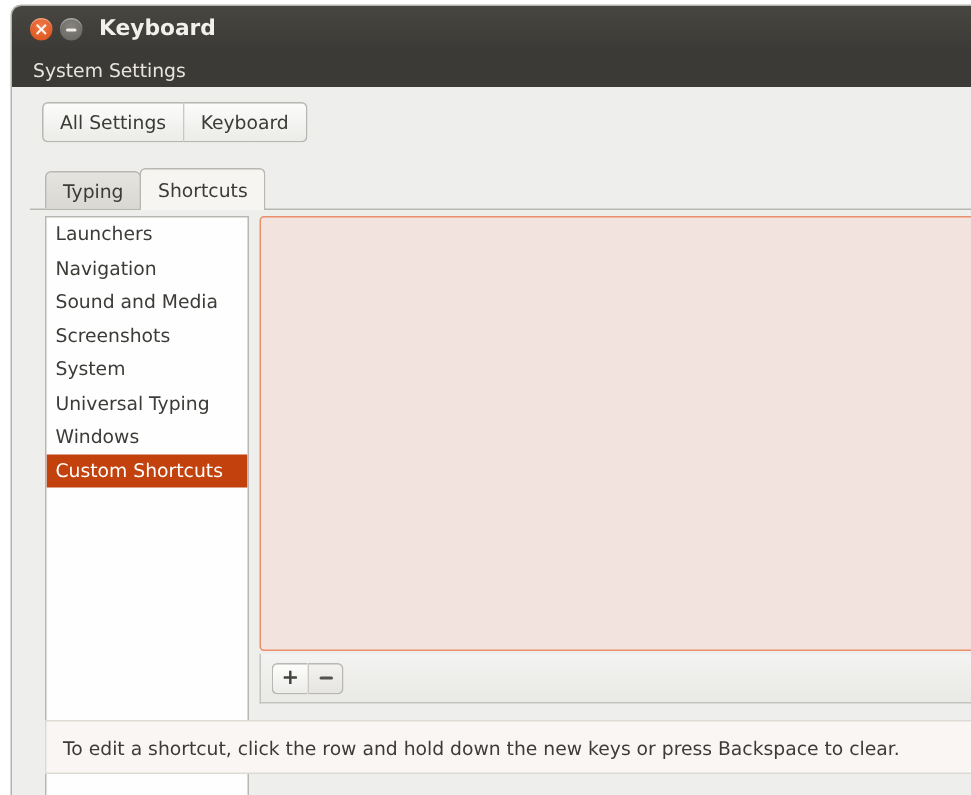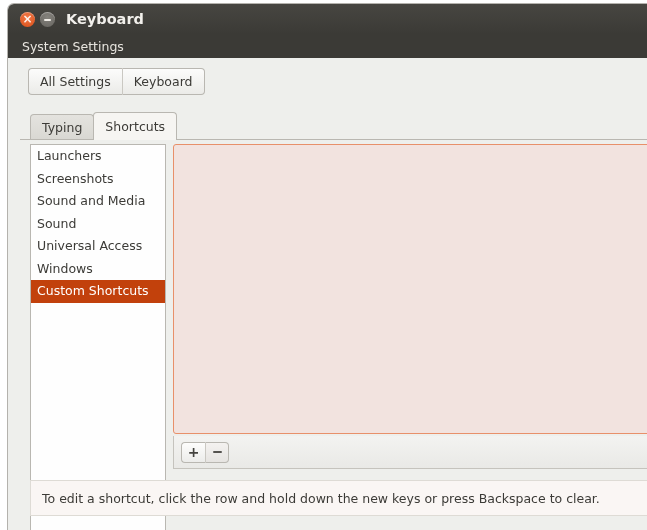--- a/index.html
+++ b/index.html
@@ -307,24 +307,25 @@
     </div>
 
     <div id="tabs">
       <div class="tab inactive">Typing</div>
       <div class="tab active">Shortcuts</div>
     </div>
     <div id="tabline"></div>
 
     <div id="sidebar">
       <div class="side-item">Launchers</div>
+      <div class="side-item">Navigation</div>
+      <div class="side-item">Sound and Media</div>
       <div class="side-item">Screenshots</div>
-      <div class="side-item">Sound and Media</div>
-      <div class="side-item">Sound</div>
-      <div class="side-item">Universal Access</div>
+      <div class="side-item">System</div>
+      <div class="side-item">Universal Typing</div>
       <div class="side-item">Windows</div>
       <div class="side-item selected">Custom Shortcuts</div>
     </div>
 
     <div id="listpanel"></div>
 
     <div id="listtoolbar">
       <div class="sbtn first glyph-plus"></div>
       <div class="sbtn last glyph-minus"></div>
     </div>

